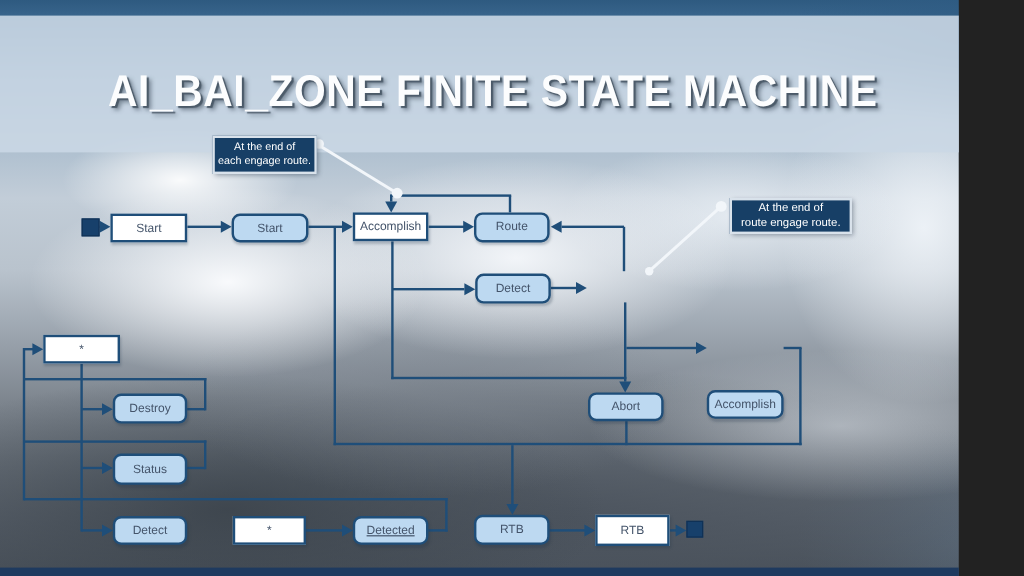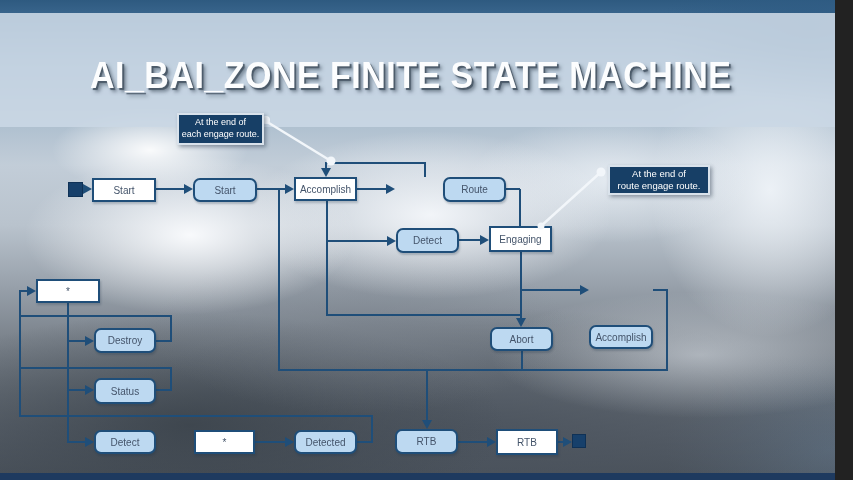--- a/index.html
+++ b/index.html
@@ -1,17 +1,17 @@
 <!DOCTYPE html>
 <html><head>
 <meta charset="utf-8">
 <style>
   html,body{margin:0;padding:0;background:#222;}
   #stage{position:relative;width:799px;height:480px;overflow:hidden;
-         font-family:"Liberation Sans",sans-serif;padding-left:36px;}
+         font-family:"Liberation Sans",sans-serif;}
   
   #sky{position:absolute;inset:0;
     background:
       radial-gradient(ellipse 200px 100px at 810px 28px, rgba(47,92,132,.95), rgba(47,92,132,0) 75%),
       radial-gradient(ellipse 140px 60px at 150px 150px, rgba(255,255,255,.92), rgba(255,255,255,0) 70%),
       radial-gradient(ellipse 230px 110px at 190px 235px, rgba(252,253,255,.95), rgba(252,253,255,0) 72%),
       radial-gradient(ellipse 260px 120px at 430px 215px, rgba(248,250,253,.9), rgba(248,250,253,0) 70%),
       radial-gradient(ellipse 200px 90px at 610px 180px, rgba(240,245,250,.75), rgba(240,245,250,0) 70%),
       radial-gradient(ellipse 170px 210px at 770px 190px, rgba(244,248,252,.85), rgba(244,248,252,0) 70%),
       radial-gradient(ellipse 300px 90px at 700px 355px, rgba(235,240,246,.5), rgba(235,240,246,0) 70%),
@@ -43,31 +43,31 @@
   .callout{position:absolute;background:#173f66;border:2px solid rgba(238,244,249,.9);box-sizing:border-box;
            color:#fff;text-align:center;display:flex;flex-direction:column;justify-content:center;
            line-height:1.3;box-shadow:2px 2px 4px rgba(20,35,55,.4);}
   #callout-patrol{left:177px;top:113px;width:87px;height:32px;font-size:9px;}
   #callout-engage{left:608px;top:165px;width:102px;height:30px;font-size:9.5px;}
   #connectors{position:absolute;left:0;top:0;pointer-events:none;}
   
   .n-none{left:92px;top:178px;width:64px;height:24px;}
   .n-start{left:193px;top:178px;width:64px;height:24px;}
   .n-patrolling{left:294px;top:177px;width:63px;height:24px;}
-  .n-route{left:395px;top:177px;width:63px;height:25px;margin-left:48px;}
+  .n-route{left:395px;top:177px;width:63px;height:25px;}
   .n-engage{left:396px;top:228px;width:63px;height:25px;}
   .n-engaging{left:489px;top:226px;width:63px;height:26px;}
   .n-accomplish{left:589px;top:277px;width:64px;height:24px;margin-top:48px;}
   .n-abort{left:490px;top:327px;width:63px;height:24px;}
   .n-star1{left:36px;top:279px;width:64px;height:24px;}
   .n-destroy{left:94px;top:328px;width:62px;height:25px;}
   .n-status{left:94px;top:378px;width:62px;height:26px;align-items:center;}
   .n-detect{left:94px;top:430px;width:62px;height:24px;text-align:right;}
   .n-star2{left:194px;top:430px;width:61px;height:24px;}
-  .n-detected{left:294px;top:430px;width:63px;height:24px;}
+  .n-detected{left:294px;top:430px;width:63px;height:24px;text-decoration:underline;}
   .n-rtb1{left:395px;top:429px;width:63px;height:25px;}
   .n-rtb2{left:496px;top:429px;width:62px;height:26px;}
 </style>
 </head>
 <body>
 
 <div id="stage">
   <div id="sky"></div>
   <div id="band"></div>
   <div id="title">AI_BAI_ZONE FINITE STATE MACHINE</div>
@@ -163,23 +163,20 @@
       <span>Start</span>
     </div>
   <div class="node rect n-patrolling">
       <span>Accomplish</span>
     </div>
   <div class="node round n-route">
       <span>Route</span>
     </div>
   <div class="node round n-engage">
       <span>Detect</span>
-    </div>
-  <div class="node rect n-engaging">
-      <span>Engaging</span>
     </div>
   <div class="node round n-accomplish">
       <span>Accomplish</span>
     </div>
   <div class="node round n-abort">
       <span>Abort</span>
     </div>
   <div class="node rect n-star1">
       <span>*</span>
     </div>

